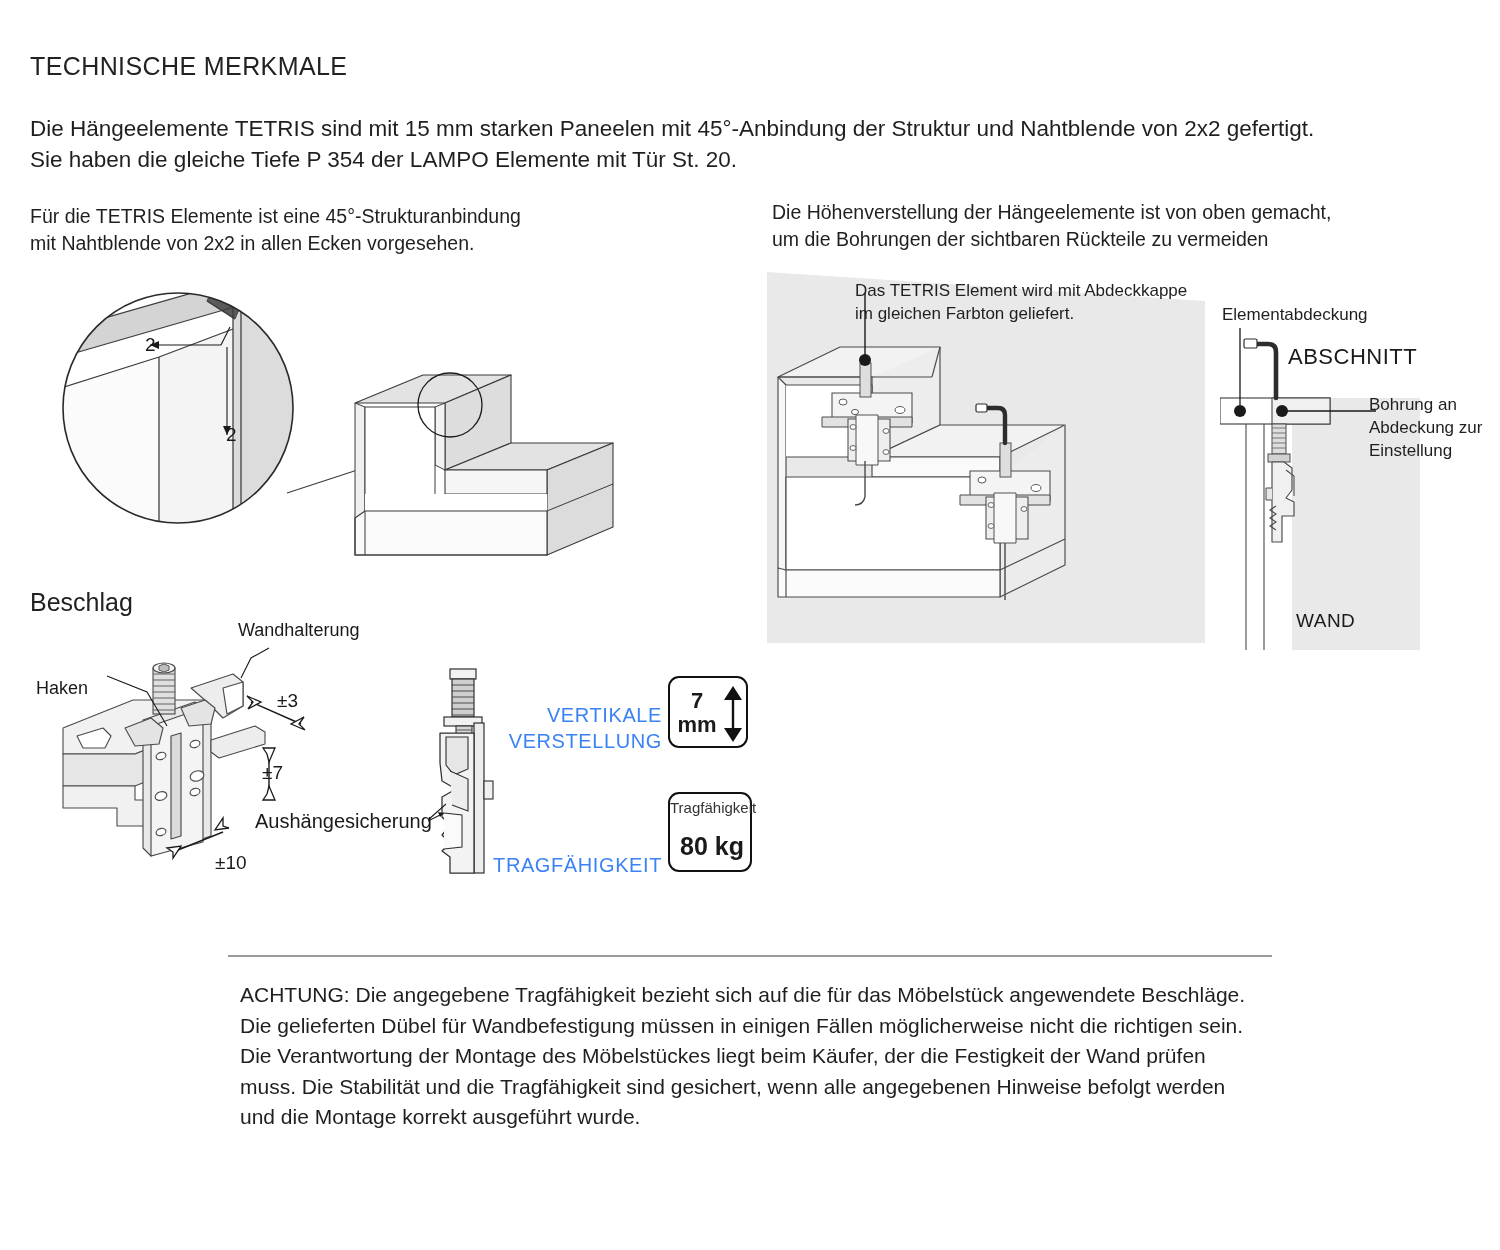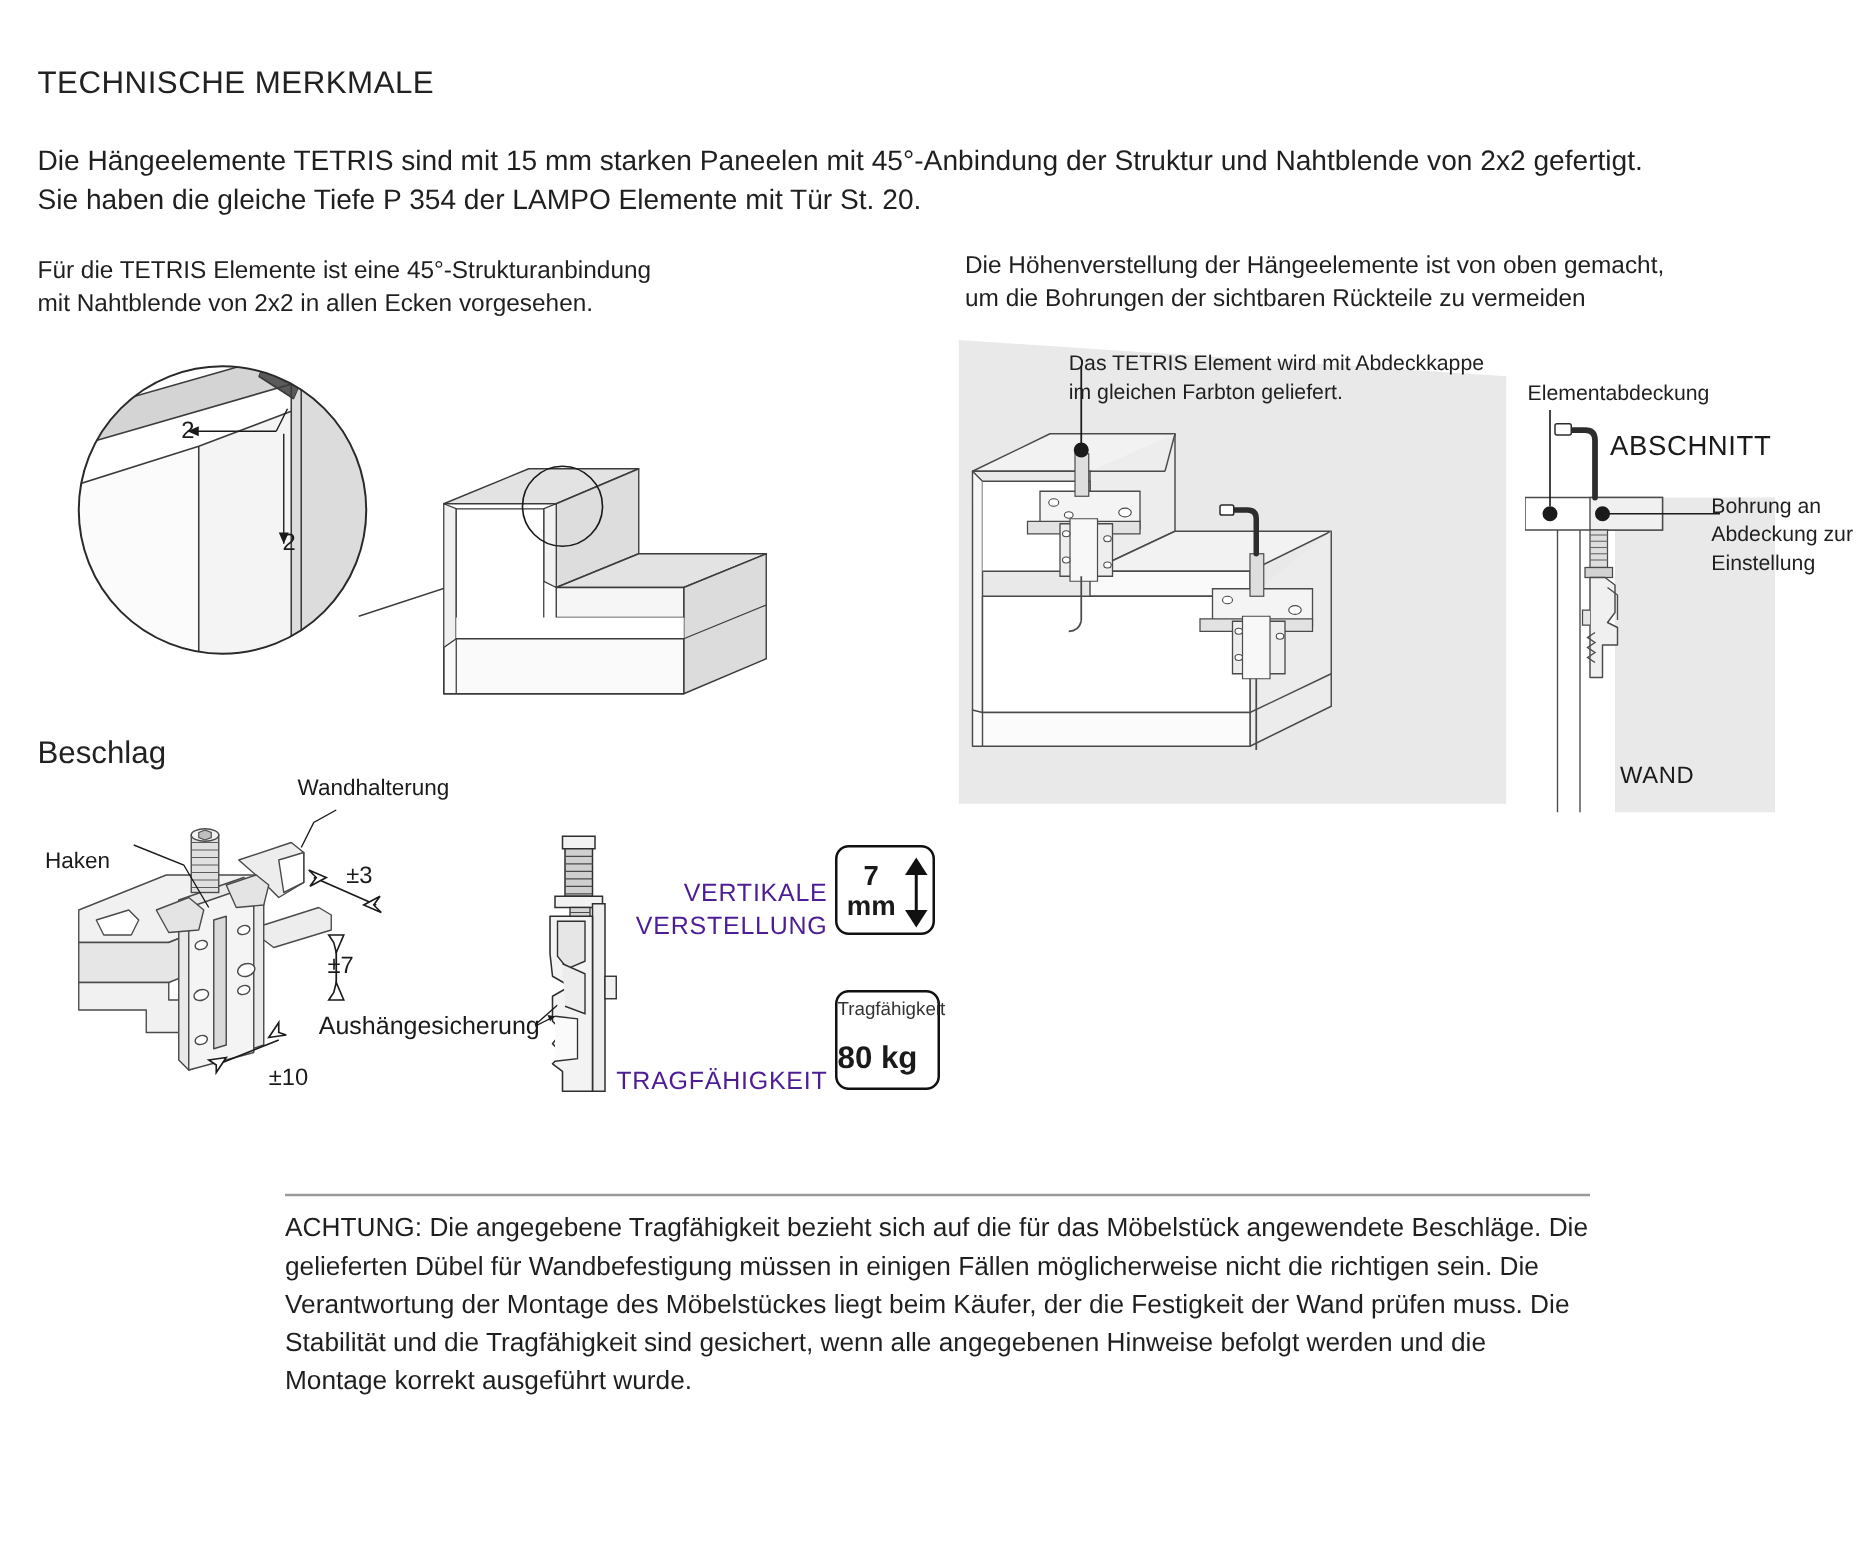--- a/index.html
+++ b/index.html
@@ -63,21 +63,21 @@
   #label-wandhalterung { left: 238px; top: 620px; font-size: 18px; text-align: center; }
   #label-aushaengesicherung { left: 255px; top: 810px; font-size: 20px; }
   .dimlabel { font-size: 19px; color: #1a1a1a; }
   #dim-3  { left: 277px; top: 690px; }
   #dim-7  { left: 262px; top: 762px; }
   #dim-10 { left: 215px; top: 852px; }
 
   .speclabel {
     font-size: 20px;
     letter-spacing: 0.6px;
-    color: #4c1d95;
+    color: #3b82f6;
     text-align: right;
     line-height: 26px;
   }
   #spec-vert { left: 500px; top: 702px; width: 162px; }
   #spec-trag { left: 440px; top: 852px; width: 222px; }
 
   
   .badge {
     border: 2.6px solid #111;
     border-radius: 11px;
@@ -93,32 +93,32 @@
   }
   #badge-trag {
     left: 668px; top: 792px; width: 84px; height: 80px;
   }
   #badge-trag .cap {
     position: absolute; left: 0; top: 5px; width: 84px;
     text-align: center; font-size: 15px; color: #333;
   }
   #badge-trag .val {
     position: absolute; left: 0; top: 38px; width: 84px;
-    font-size: 25px; font-weight: bold;
+    text-align: center; font-size: 25px; font-weight: bold;
   }
 
   #divider {
     left: 228px; top: 955px; width: 1044px; height: 2px;
     background: #9a9a9a;
   }
   #warning {
     left: 228px; top: 968px; width: 1048px;
     font-size: 21px; line-height: 30.5px; color: #1f1f1f;
   }
-  #warning p { margin: 0; }
+  #warning p { margin: 12px; }
 
   svg { display: block; }
 </style>
 </head>
 <body>
 
 <div class="abs" id="page-title">TECHNISCHE MERKMALE</div>
 
 <div class="abs intro">
   <div>Die Hängeelemente TETRIS sind mit 15 mm starken Paneelen mit 45°-Anbindung der Struktur und Nahtblende von 2x2 gefertigt.</div>

